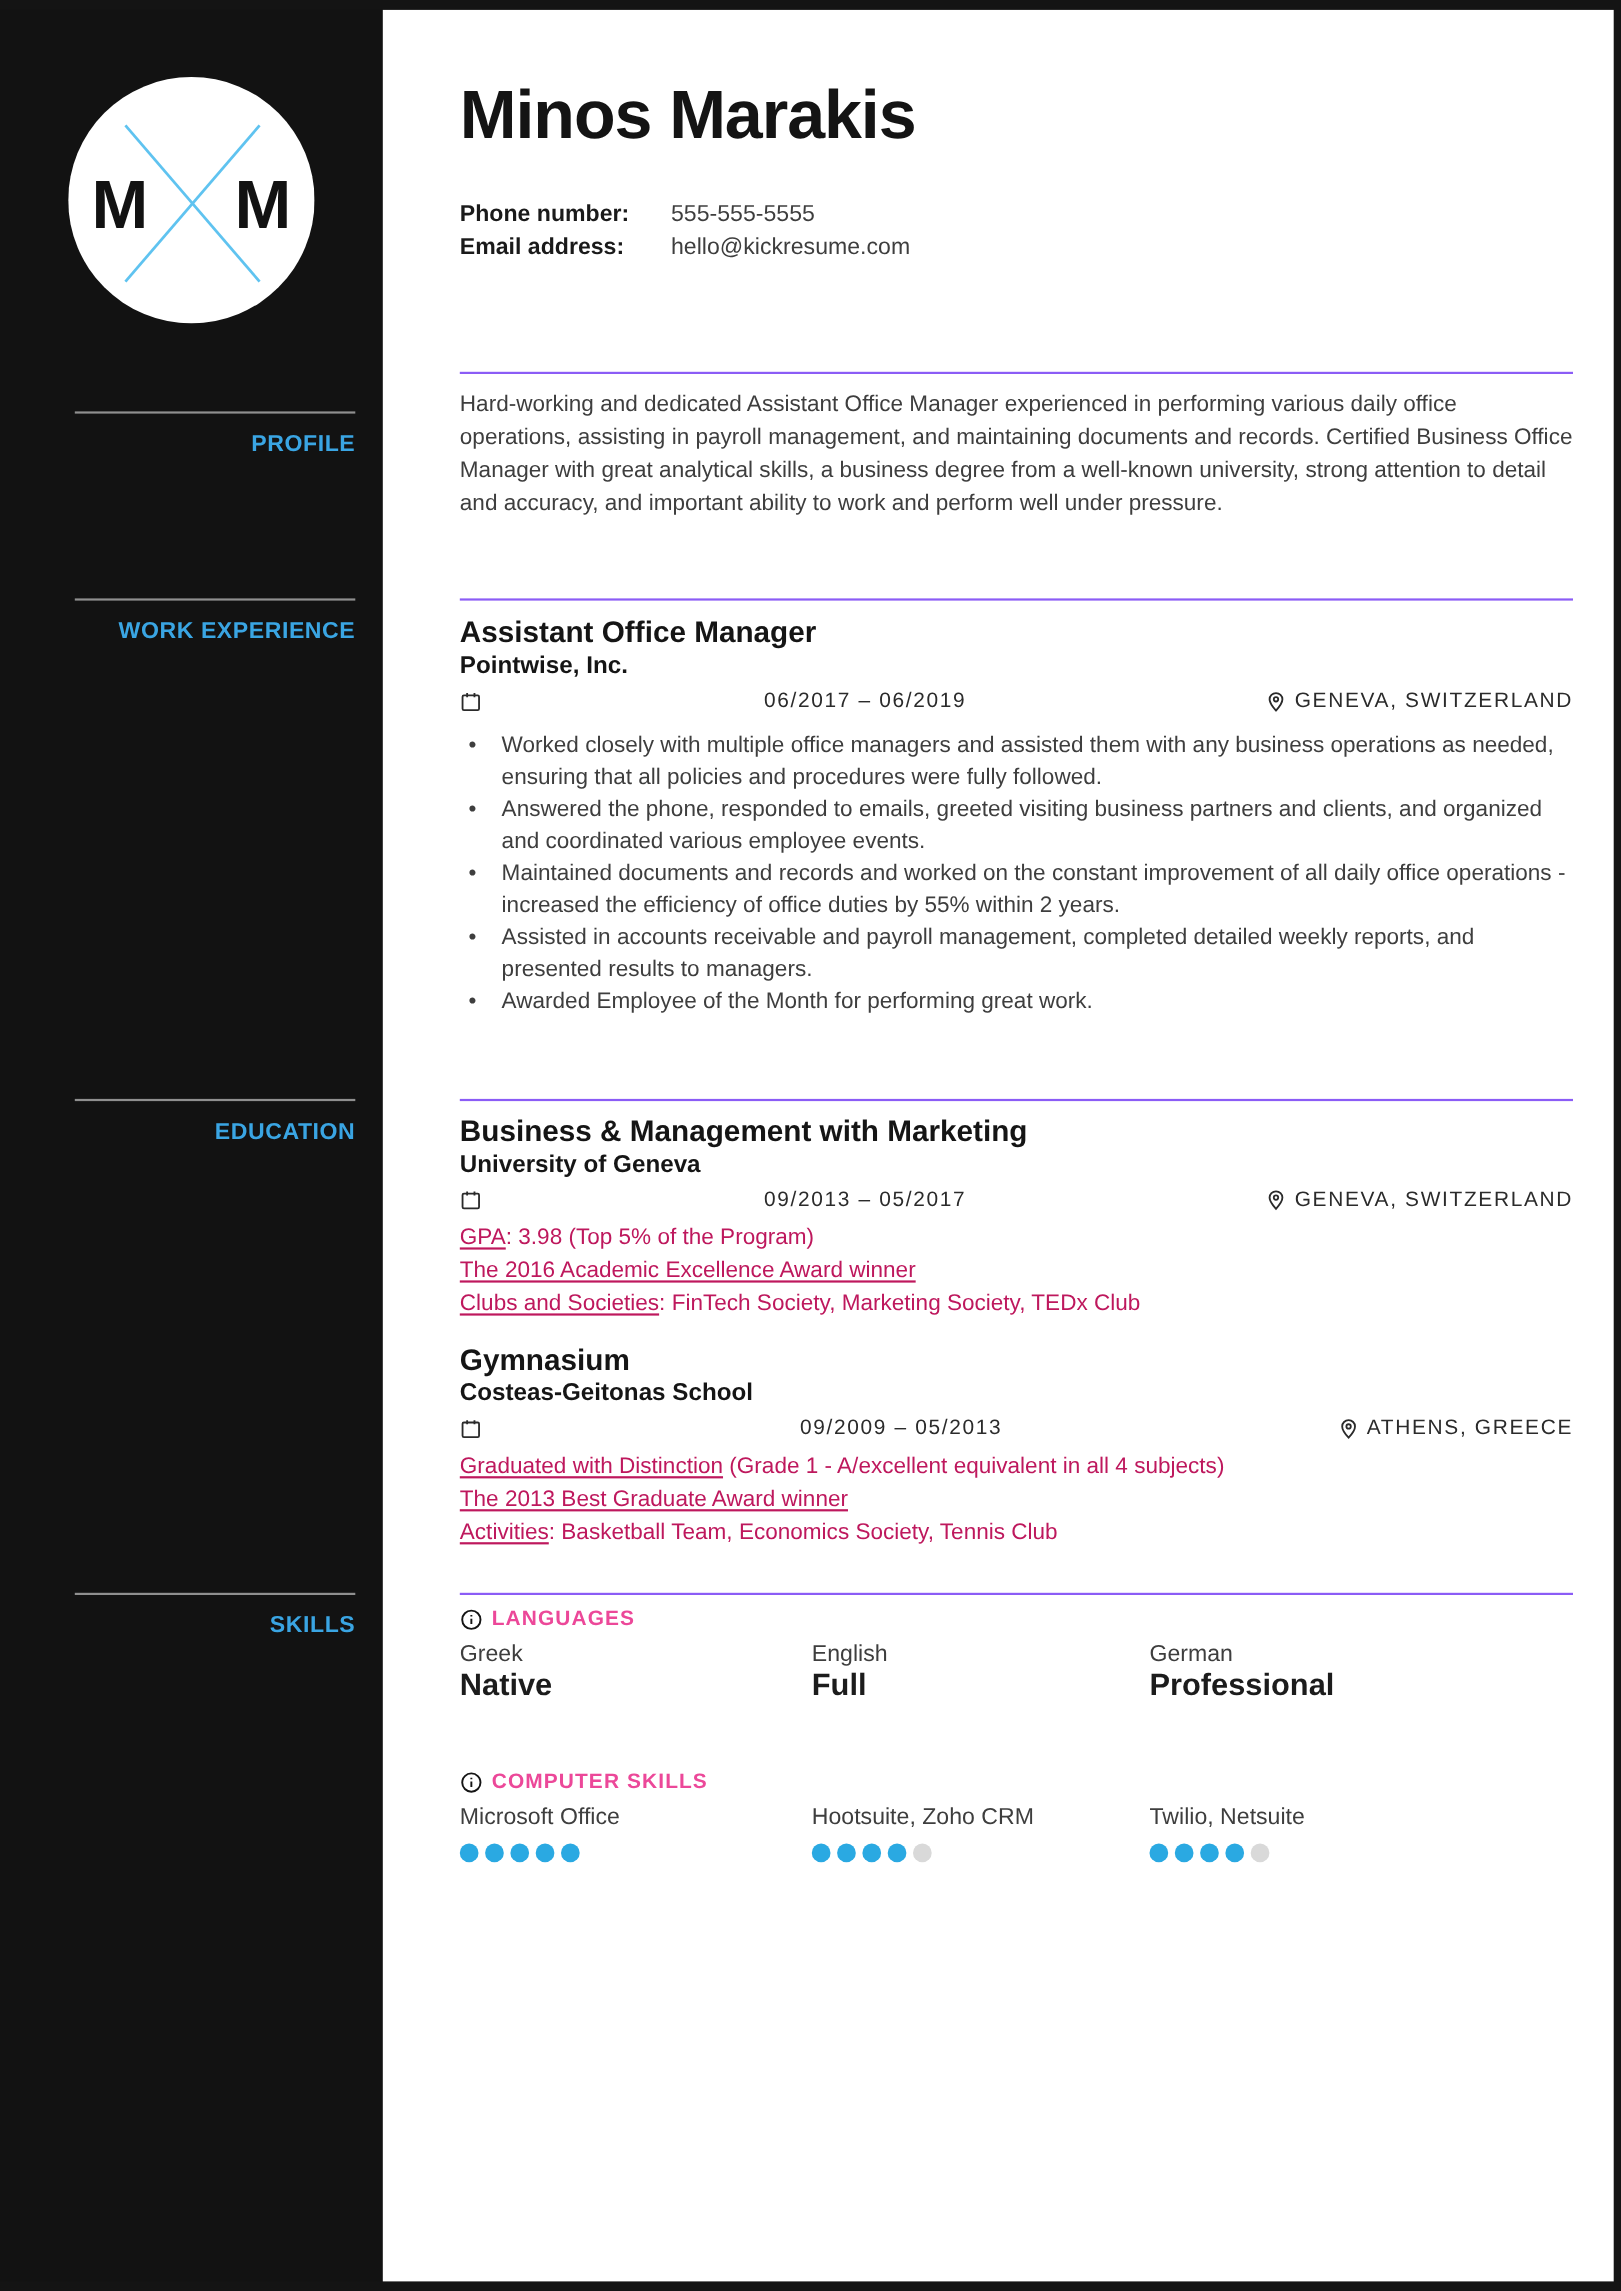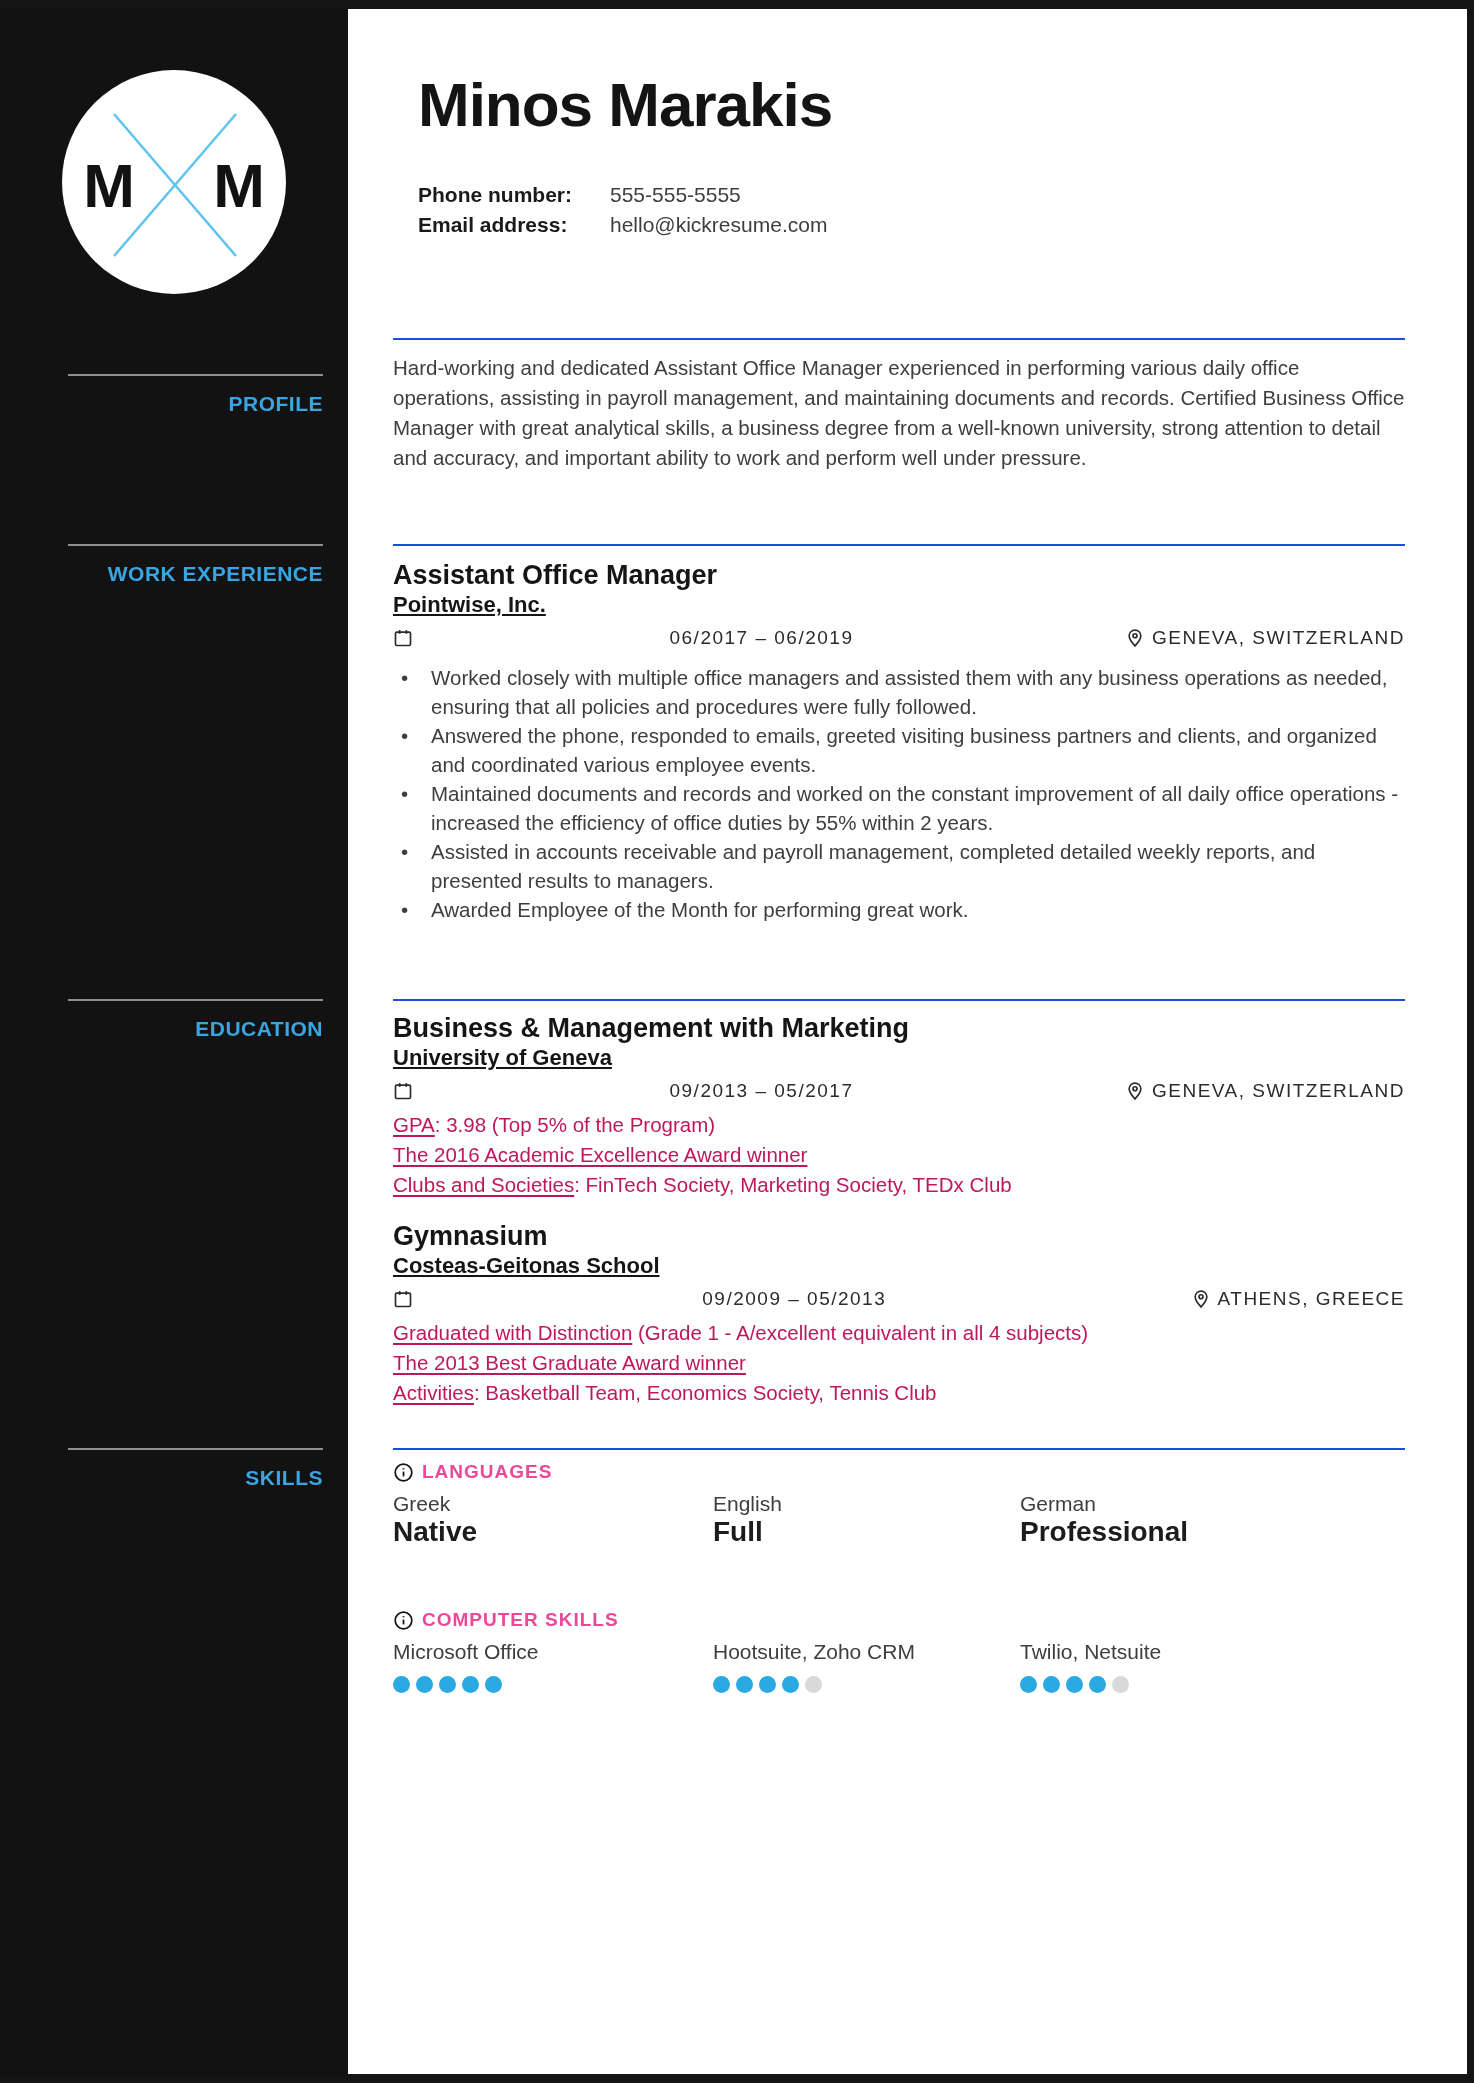--- a/index.html
+++ b/index.html
@@ -28,30 +28,30 @@
   .side-skills  { top:1448px; }
 
   
   .content-header { position:absolute; left:418px; width:1012px; top:70px; }
   .name { font-size:62px; line-height:70px; font-weight:bold; color:#141414; letter-spacing:-1px; }
   .contact { margin-top:40px; font-size:21px; }
   .contact-row { display:flex; line-height:30px; }
   .contact-label { font-weight:bold; color:#1a1a1a; width:192px; }
   .contact-value { color:#3e3e3e; }
 
-  .section { position:absolute; left:393px; width:1012px; border-top:2px solid #1d4ed8; }
+  .section { position:absolute; left:418px; width:1012px; border-top:2px solid #8b5cf6; }
   .sec-profile { top:338px; padding-top:13px; }
   .sec-work    { top:544px; padding-top:13px; }
   .sec-edu     { top:999px;  padding-top:11px; }
   .sec-skills  { top:1448px; padding-top:10px; }
 
   .body-text { font-size:20.5px; line-height:30px; color:#3e3e3e; }
 
   .job-title   { font-size:27px; line-height:32px; font-weight:bold; color:#151515; }
-  .sub-title   { font-size:22px; line-height:28px; font-weight:bold; color:#151515;text-decoration:underline; }
+  .sub-title   { font-size:22px; line-height:28px; font-weight:bold; color:#151515; }
   .meta-row { display:flex; align-items:center; margin-top:6px; font-size:19px; line-height:26px;
               color:#2b2b2b; letter-spacing:1.5px;justify-content:space-between; }
   .meta-row svg { flex:0 0 auto; margin-right:7px; }
   .meta-loc { margin-left:22px; display:flex; align-items:center; }
 
   ul.bullets { list-style:none; margin-top:12px; }
   ul.bullets li { position:relative; padding-left:38px; font-size:20.5px; line-height:29px; color:#3e3e3e; }
   ul.bullets li::before { content:"•"; position:absolute; left:8px; top:0; color:#3e3e3e; }
 
   .edu-entry2 { margin-top:20px; }

